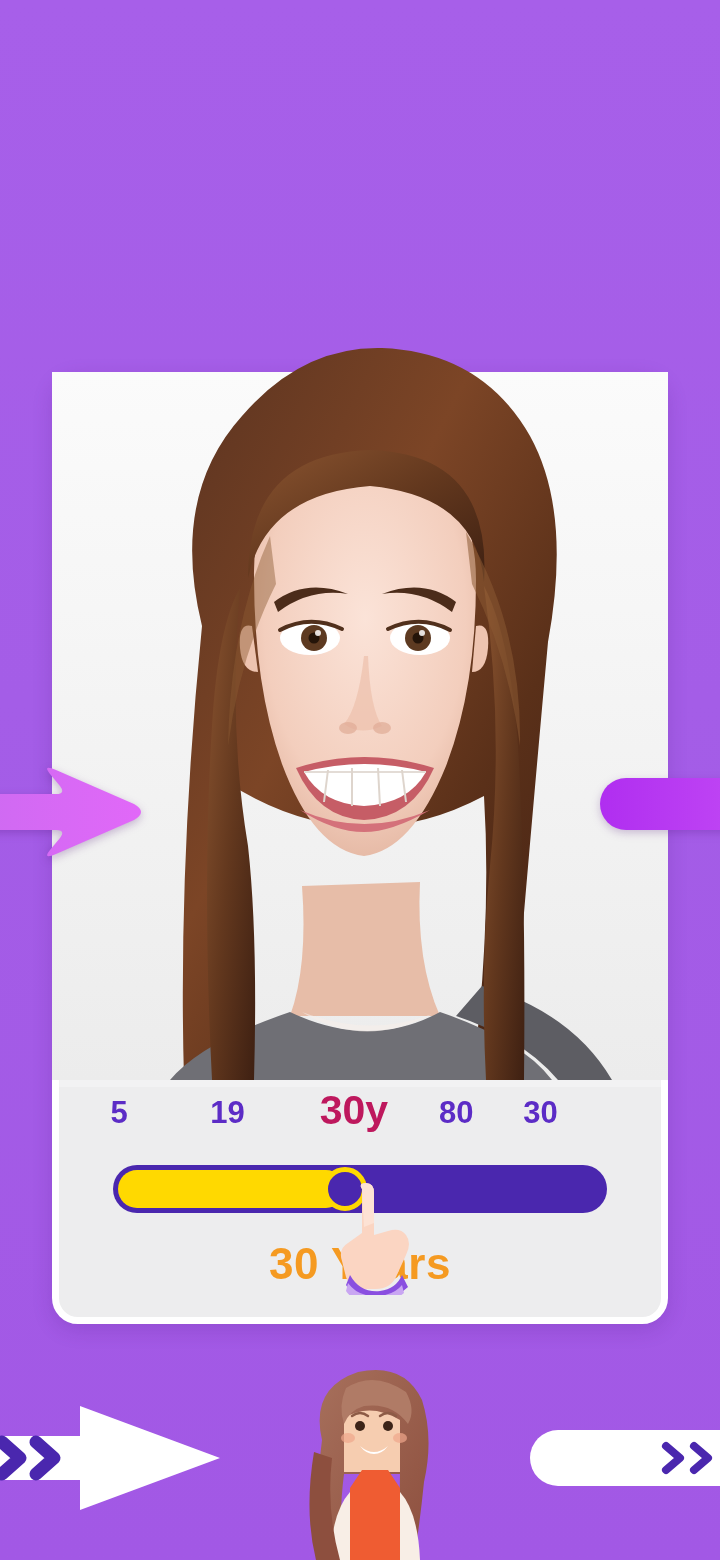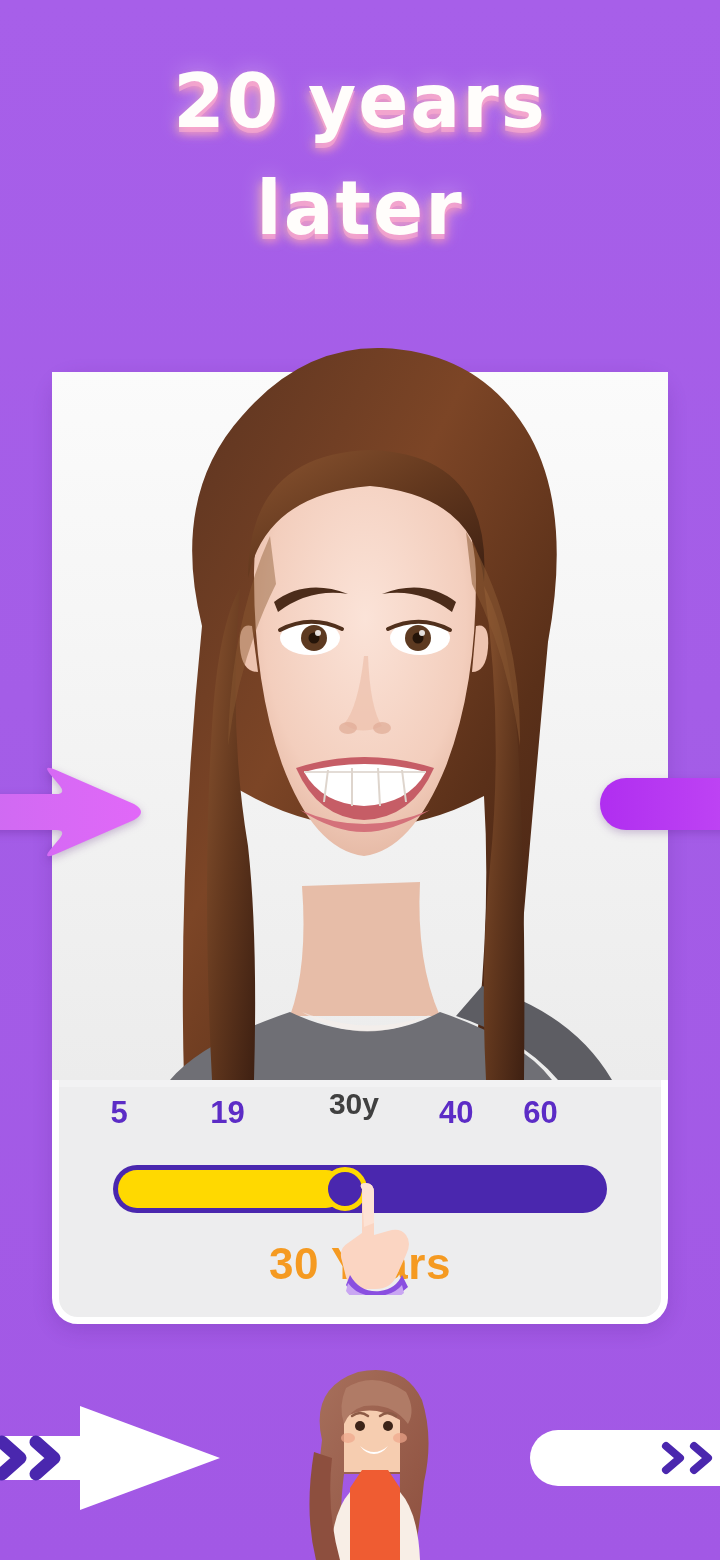--- a/index.html
+++ b/index.html
@@ -73,22 +73,22 @@
   .tick {
     position:absolute; top:0;
     transform:translateX(-50%);
     font-family:"Liberation Sans", sans-serif;
     font-weight:bold;
     font-size:31px;
     color:#5c2cc6;
     white-space:nowrap;
   }
   .tick.current {
-    color:#404040;
-    font-size:30px;
+    color:#be185d;
+    font-size:41px;
     top:-8px;
   }
   .track-wrap {
     position:absolute; left:54px; right:54px; top:78px; height:48px;
   }
   .track {
     position:absolute; inset:0;
     background:#4a27ae;
     border-radius:24px;
   }
@@ -123,24 +123,20 @@
     background:#ffffff; border-radius:28px; z-index:6;
   }
   .pill-chev { position:absolute; left:128px; top:10px; width:70px; height:36px; }
   .girl { position:absolute; left:288px; top:1362px; width:164px; height:198px; z-index:7; }
 </style>
 </head>
 <body>
 
 <div class="stage">
 
-  <div class="title-wrap">
-    <span class="title-line">20 years</span>
-    <span class="title-line">later</span>
-  </div>
 
   <svg class="side-arrow-left" viewBox="0 0 210 96">
     <defs>
       <linearGradient id="gL" x1="0" y1="0" x2="1" y2="0">
         <stop offset="0" stop-color="#c96bf0"></stop>
         <stop offset="1" stop-color="#e168f8"></stop>
       </linearGradient>
     </defs>
     <path d="M0 30 L118 30 Q128 30 122 22 L112 10 Q104 0 118 6 L196 40 Q210 48 196 56 L118 90 Q104 96 112 86 L122 74 Q128 66 118 66 L0 66 Z" fill="url(#gL)"></path>
   </svg>
@@ -156,22 +152,22 @@
   </svg>
 
   <div class="card">
     <div class="photo-clip"></div>
 
     <div class="slider-zone">
       <div class="ticks">
         <span class="tick" style="left:10%">5</span>
         <span class="tick" style="left:28%">19</span>
         <span class="tick current" style="left:49%">30y</span>
-        <span class="tick" style="left:66%">40</span>
-        <span class="tick" style="left:80%">60</span>
+        <span class="tick" style="left:66%">80</span>
+        <span class="tick" style="left:80%">30</span>
       </div>
 
       <div class="track-wrap">
         <div class="track"></div>
         <div class="fill" style="width:46%"></div>
         <div class="knob" style="left:47%"></div>
       </div>
 
       <svg class="hand" style="left:48%" viewBox="0 0 86 116">
         <path d="M26 10 Q22 4 30 4 Q38 4 38 14 L38 56 L52 52 Q64 48 70 56 Q76 64 70 76 L60 98 Q54 110 40 110 L26 110 Q14 110 10 98 L6 82 Q2 70 12 64 L26 54 Z" fill="#fbd5c2"></path>

